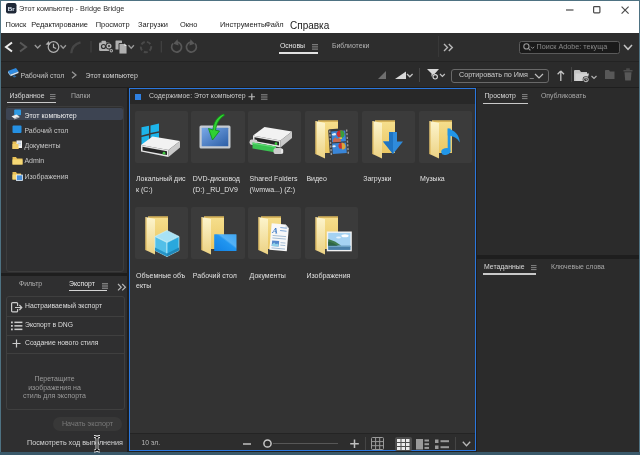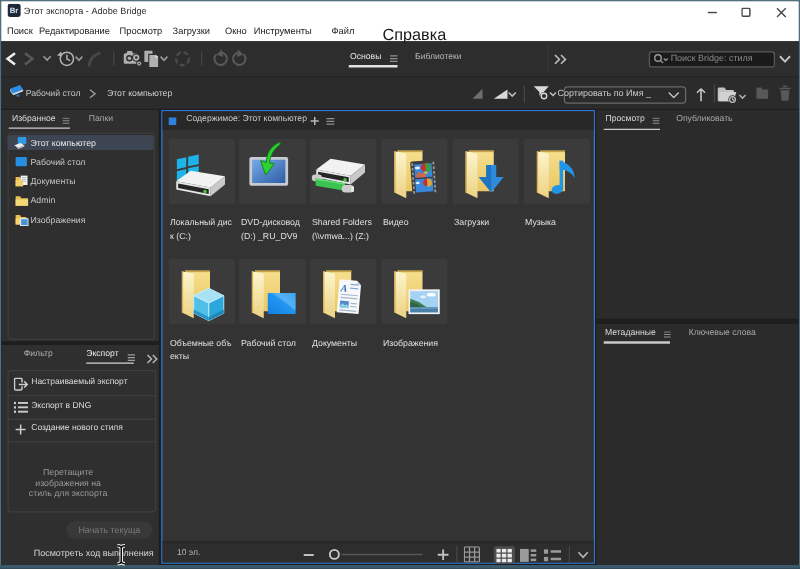--- a/index.html
+++ b/index.html
@@ -21,40 +21,40 @@
   <div class="a" style="left:1px;top:88px;width:126px;height:185px;background:#2f2f30"></div>
   <div class="a" style="left:1px;top:276px;width:126px;height:176px;background:#2f2f30"></div>
   <div class="a" style="left:129px;top:88px;width:347px;height:363px;background:#333333;border:1px solid #2b77dd"></div>
   <div class="a" style="left:477px;top:88px;width:162px;height:167px;background:#2b2b2b"></div>
   <div class="a" style="left:477px;top:259px;width:162px;height:193px;background:#2b2b2b"></div>
 
   <svg class="a" style="left:5.5px;top:3.2px" width="11" height="11">
       <rect x="0" y="0" width="10.5" height="10.5" rx="2.2" fill="#1f2837"></rect>
       <text x="5.2" y="7.8" font-size="6.2" font-weight="bold" fill="#dfe9f5" text-anchor="middle" font-family="Liberation Sans">Br</text>
     </svg>
-  <div class="t" style="left:19px;top:5.4px;font-size:7.3px;color:#2e2e2e">Этот экспорта - Adobe Bridge</div>
+  <div class="t" style="left:19px;top:5.4px;font-size:7.3px;color:#2e2e2e">Этот компьютер - Bridge Bridge</div>
   <svg class="a" style="left:566px;top:8.5px" width="9" height="3">
       <line x1="0" y1="1" x2="7.5" y2="1" stroke="#4a4a4a" stroke-width="1.2"></line>
     </svg>
   <svg class="a" style="left:592.5px;top:6px" width="9" height="9">
       <rect x="0.6" y="0.6" width="6.3" height="6.3" rx="0.8" fill="none" stroke="#4a4a4a" stroke-width="1.2"></rect>
     </svg>
   <svg class="a" style="left:621px;top:5.5px" width="9" height="9">
       <line x1="0.6" y1="0.6" x2="7.6" y2="7.6" stroke="#4a4a4a" stroke-width="1.2"></line>
       <line x1="7.6" y1="0.6" x2="0.6" y2="7.6" stroke="#4a4a4a" stroke-width="1.2"></line>
     </svg>
 
   <div class="t" style="left:5.6px;top:20.7px;font-size:7.45px;color:#1a1a1a">Поиск</div>
   <div class="t" style="left:31.3px;top:20.7px;font-size:7.45px;color:#1a1a1a">Редактирование</div>
   <div class="t" style="left:95.7px;top:20.7px;font-size:7.45px;color:#1a1a1a">Просмотр</div>
   <div class="t" style="left:138.1px;top:20.7px;font-size:7.45px;color:#1a1a1a">Загрузки</div>
   <div class="t" style="left:180px;top:20.7px;font-size:7.45px;color:#1a1a1a">Окно</div>
-  <div class="t" style="left:203px;top:20.7px;font-size:7.45px;color:#1a1a1a">Инструменты</div>
+  <div class="t" style="left:220px;top:20.7px;font-size:7.45px;color:#1a1a1a">Инструменты</div>
   <div class="t" style="left:265.2px;top:20.7px;font-size:7.45px;color:#1a1a1a">Файл</div>
-  <div class="t" style="left:306px;top:20.7px;font-size:13px;color:#1a1a1a">Справка</div>
+  <div class="t" style="left:290px;top:20.7px;font-size:10px;color:#1a1a1a">Справка</div>
 
   <svg class="a" style="left:0;top:33px" width="200" height="28">
     <path d="M12,9.5 L6,14 L12,18.5" fill="none" stroke="#ededed" stroke-width="2"></path>
     <path d="M20,9.5 L26,14 L20,18.5" fill="none" stroke="#585858" stroke-width="2"></path>
     <path d="M34.8,12 L37.7,15 L40.6,12" fill="none" stroke="#9a9a9a" stroke-width="1.3"></path>
     <g stroke="#b2b2b2" fill="none" stroke-width="1.2">
       <circle cx="53.5" cy="14" r="5.3"></circle>
       <path d="M53.5,10.8 L53.5,14.3 L56.2,15.5"></path>
     </g>
     <polygon points="45.6,11.4 48.9,8.1 49.8,11.9" fill="#b2b2b2"></polygon>
@@ -104,21 +104,21 @@
         <path d="M1,1 L4.5,4.5 L1,8"></path>
         <path d="M5.8,1 L9.3,4.5 L5.8,8"></path>
       </g>
     </svg>
   <div class="a" style="left:518.6px;top:40.6px;width:101.4px;height:13.4px;background:#1a1a1a;border:1px solid #5a5a5a;border-radius:2.5px"></div>
   <svg class="a" style="left:523px;top:43px" width="13" height="10">
       <circle cx="3.4" cy="3.4" r="2.6" fill="none" stroke="#9a9a9a" stroke-width="1.1"></circle>
       <line x1="5.3" y1="5.3" x2="7.4" y2="7.4" stroke="#9a9a9a" stroke-width="1.1"></line>
       <path d="M8,3.8 L9.6,5.4 L11.2,3.8" fill="none" stroke="#9a9a9a" stroke-width="0.9"></path>
     </svg>
-  <div class="t" style="left:536.5px;top:43.3px;font-size:7.2px;color:#8a8a8a">Поиск Bridge: стиля</div>
+  <div class="t" style="left:536.5px;top:43.3px;font-size:7.2px;color:#8a8a8a">Поиск Adobe: текуща</div>
   <svg class="a" style="left:623px;top:43.5px" width="10" height="7">
       <path d="M1,1 L5,5.3 L9,1" fill="none" stroke="#c4c4c4" stroke-width="1.5"></path>
     </svg>
 
   <svg class="a" style="left:7px;top:67px" width="13" height="12">
     <polygon points="1,4 9,1 11.5,4.5 3.5,7.5" fill="#2e8be2"></polygon>
     <polygon points="1,4 3.5,7.5 3.5,9.2 1,5.7" fill="#8fc3ee"></polygon>
     <polygon points="3.5,7.5 11.5,4.5 11.5,6 3.5,9.2" fill="#cfe3f5"></polygon>
     <polygon points="5.5,9 7.5,8.3 9.5,9.8 7,10.6" fill="#2e6da8"></polygon>
   </svg>
@@ -133,21 +133,21 @@
     <path d="M30,12 L32.8,14.8 L35.6,12" fill="none" stroke="#c0c0c0" stroke-width="1.3"></path>
     <line x1="42.5" y1="6" x2="42.5" y2="20" stroke="#454545" stroke-width="1"></line>
     <g fill="#d8d8d8">
       <path d="M50,7 L62,7 L58,11.5 L58,16.5 L54.5,14.2 L54.5,11.5 Z"></path>
       <circle cx="58.2" cy="14.8" r="3.1" fill="#2b2b2b"></circle>
       <circle cx="58.2" cy="14.8" r="2.2" fill="none" stroke="#d8d8d8" stroke-width="1.1"></circle>
       <path d="M63,12 L65.4,14.4 L67.8,12" fill="none" stroke="#c0c0c0" stroke-width="1.2"></path>
     </g>
   </svg>
   <div class="a" style="left:451px;top:68.6px;width:98px;height:14.8px;border:1px solid #696969;border-radius:3px"></div>
-  <div class="t" style="left:446px;top:71.1px;font-size:7.2px;color:#cccccc">Сортировать по Имя _</div>
+  <div class="t" style="left:459px;top:71.1px;font-size:7.2px;color:#cccccc">Сортировать по Имя _</div>
   <svg class="a" style="left:534px;top:72.5px" width="11" height="7">
       <path d="M1,1 L5,5 L9,1" fill="none" stroke="#c0c0c0" stroke-width="1.2"></path>
     </svg>
   <svg class="a" style="left:555.5px;top:70px" width="10" height="12">
       <path d="M4.8,11 L4.8,1.8 M4.8,1 L1.6,4.2 M4.8,1 L8,4.2" fill="none" stroke="#c4c4c4" stroke-width="1.3"></path>
     </svg>
   <div class="a" style="left:570.5px;top:67px;width:1px;height:15px;background:#454545"></div>
   <svg class="a" style="left:574px;top:66.5px" width="24" height="17">
     <path d="M0,3.5 L0,14 L13,14 L13,5 L7,5 L5.5,3 L1,3 Z" fill="#c2c2c2"></path>
     <path d="M1.5,6.5 L15,6.5 L13,14 L1.5,14 Z" fill="#d2d2d2"></path>
@@ -248,21 +248,21 @@
         <rect x="3.4" y="4.1" width="8" height="1.5"></rect>
         <rect x="3.4" y="7.6" width="8" height="1.5"></rect>
       </g>
   </svg>
   <div class="t" style="left:25px;top:322px;font-size:6.8px;color:#dcdcdc">Экспорт в DNG</div>
   <svg class="a" style="left:11.5px;top:339px" width="9" height="9">
       <path d="M4.5,0.5 L4.5,8.5 M0.5,4.5 L8.5,4.5" stroke="#cccccc" stroke-width="1.2"></path>
     </svg>
   <div class="t" style="left:25px;top:340.2px;font-size:6.8px;color:#dcdcdc">Создание нового стиля</div>
   <div class="a" style="left:6px;top:374.8px;width:97px;text-align:center;font-size:7px;line-height:8.8px;color:#9a9a9a">Перетащите<br>изображения на<br>стиль для экспорта</div>
-  <div class="a" style="left:53px;top:417px;width:69px;height:14px;background:#383838;border-radius:7px;text-align:center;font-size:7.2px;line-height:14px;color:#7a7a7a">Начать текуща</div>
+  <div class="a" style="left:53px;top:417px;width:69px;height:14px;background:#383838;border-radius:7px;text-align:center;font-size:7.2px;line-height:14px;color:#7a7a7a">Начать экспорт</div>
   <div class="t" style="left:27px;top:439.4px;font-size:7.2px;color:#d6d6d6">Посмотреть ход выполнения</div>
   <svg class="a" style="left:92px;top:434.5px" width="10" height="18">
     <g stroke="#f2f2f2" stroke-width="2.8" fill="none">
         <path d="M2,1.5 C3.5,1.5 5,2 5,3.5 L5,14 C5,15.5 3.5,16 2,16 M8,1.5 C6.5,1.5 5,2 5,3.5 M8,16 C6.5,16 5,15.5 5,14"></path>
       </g>
     <g stroke="#0a0a0a" stroke-width="1.2" fill="none">
         <path d="M2,1.5 C3.5,1.5 5,2 5,3.5 L5,14 C5,15.5 3.5,16 2,16 M8,1.5 C6.5,1.5 5,2 5,3.5 M8,16 C6.5,16 5,15.5 5,14"></path>
       </g>
   </svg>
 

